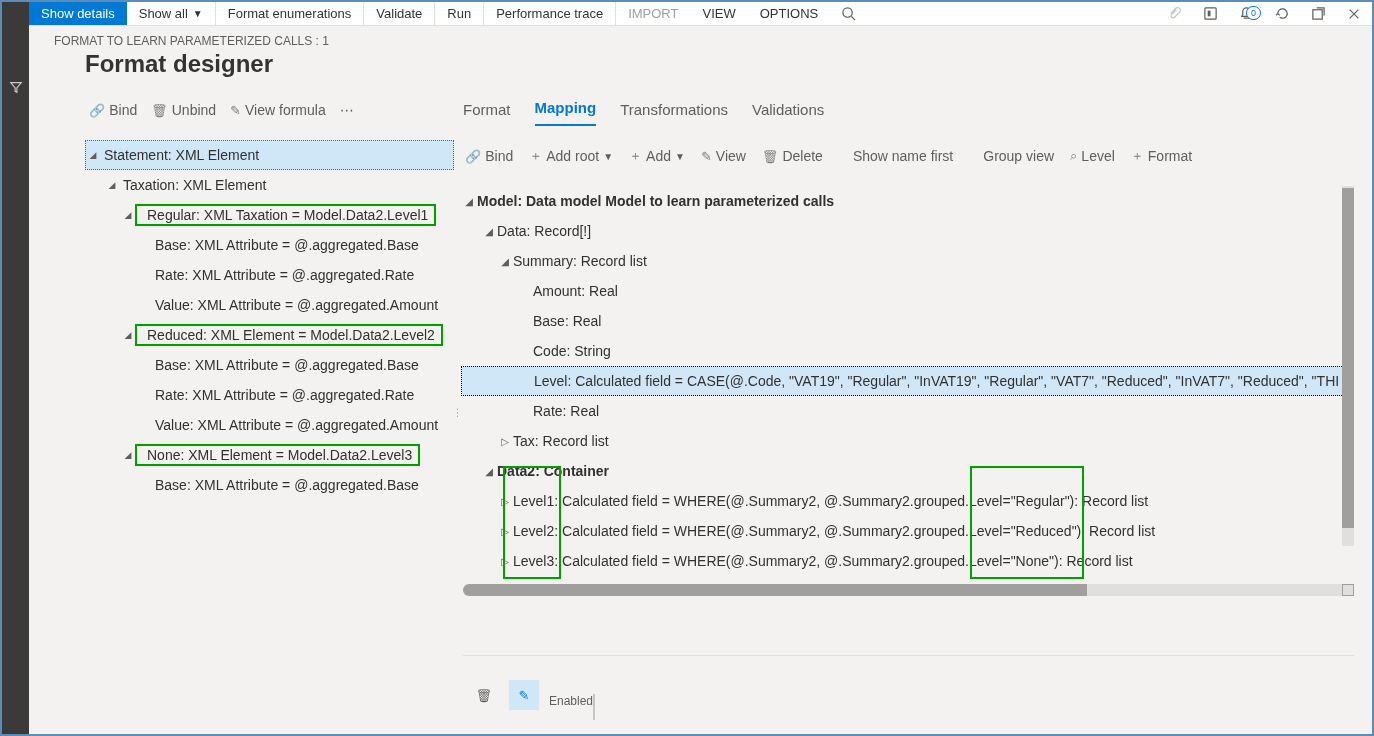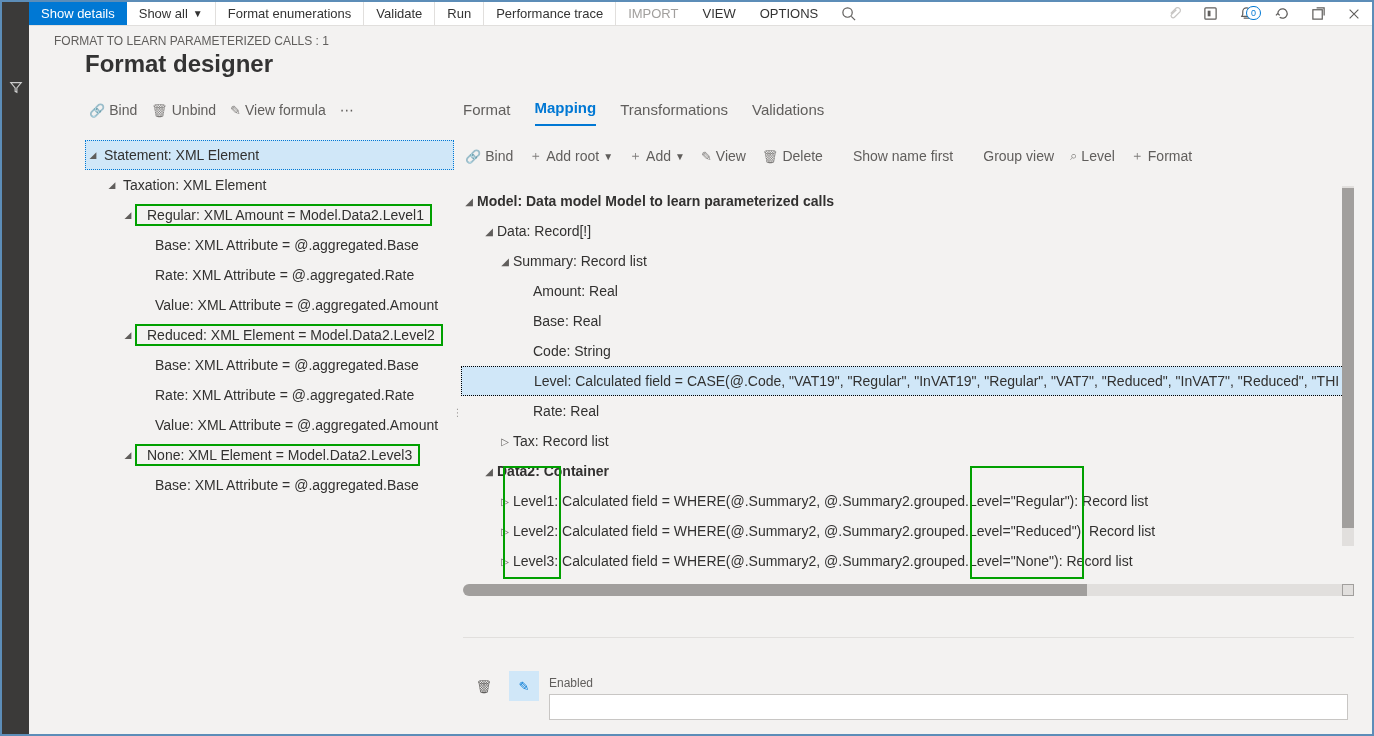--- a/index.html
+++ b/index.html
@@ -210,21 +210,21 @@
   gap: 10px;
 }
 .bottom-panel .sq {
   width: 30px; height: 30px;
   display: inline-flex; align-items: center; justify-content: center;
   color: #605e5c;
 }
 .bottom-panel .sq.active { background: #d0e7f8; color: #0078d4; }
 .bottom-panel .field {
   flex: 1;
-  display: flex; flex-direction: column; margin-top: 24px;
+  display: flex; flex-direction: row; margin-top: 24px;
 }
 .bottom-panel .field label { font-size: 12px; color: #605e5c; margin-bottom: 4px; }
 .bottom-panel .field .inp {
   height: 26px; background: #fff; border: 1px solid #c8c6c4;
 }
 .splitter {
   width: 7px;
   display: flex;
   align-items: center;
   justify-content: center;
@@ -342,21 +342,21 @@
           <div class="tree-row selected indent-0">
               <span class="caret">◢</span>
               <span class="label">Statement: XML Element</span>
             </div>
           <div class="tree-row indent-1">
               <span class="caret">◢</span>
               <span class="label">Taxation: XML Element</span>
             </div>
           <div class="tree-row indent-2">
               <span class="caret">◢</span>
-              <span class="hlbox"><span class="label">Regular: XML Amount = Model.Data2.Level1</span></span>
+              <span class="hlbox"><span class="label">Regular: XML Taxation = Model.Data2.Level1</span></span>
             </div>
           <div class="tree-row indent-3">
               <span class="caret"></span>
               <span class="label">Base: XML Attribute = @.aggregated.Base</span>
             </div>
           <div class="tree-row indent-3">
               <span class="caret"></span>
               <span class="label">Rate: XML Attribute = @.aggregated.Rate</span>
             </div>
           <div class="tree-row indent-3">

